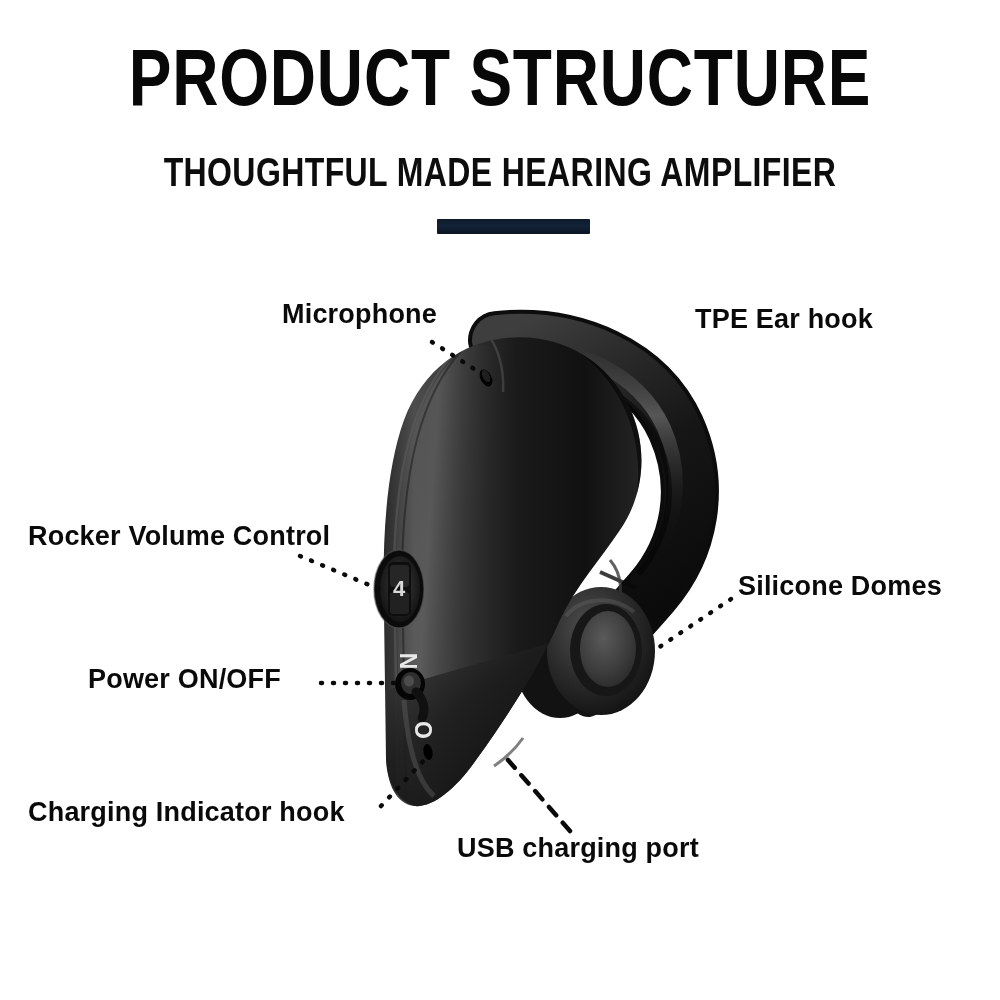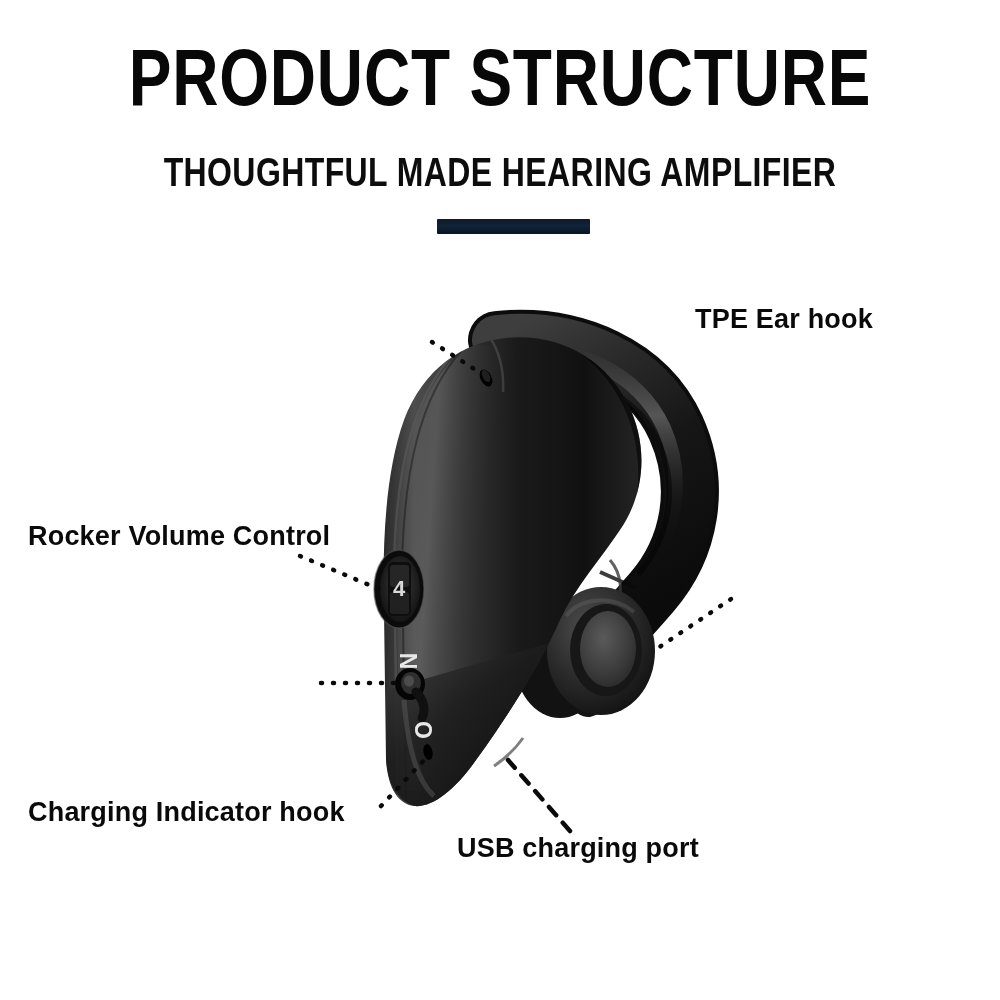--- a/index.html
+++ b/index.html
@@ -290,24 +290,27 @@
 
     <path d="M 321 683 L 396 683" stroke="#0a0a0a" stroke-width="4.5" fill="none" stroke-linecap="round" stroke-dasharray="1 11"></path>
 
     <path d="M 381 806 L 428 756" stroke="#0a0a0a" stroke-width="4.5" fill="none" stroke-linecap="round" stroke-dasharray="1 11"></path>
 
     <path d="M 570 831 L 508 760" stroke="#0a0a0a" stroke-width="4.5" fill="none" stroke-linecap="round" stroke-dasharray="11 10"></path>
 
     <path d="M 731 599 L 652 652" stroke="#0a0a0a" stroke-width="4.5" fill="none" stroke-linecap="round" stroke-dasharray="1 11"></path>
   </svg>
 
+  <div class="label lbl-microphone">Microphone</div>
 
   <div class="label lbl-earhook">TPE Ear hook</div>
 
   <div class="label lbl-rocker">Rocker Volume Control</div>
 
-
+  <div class="label lbl-domes">Silicone Domes</div>
+
+  <div class="label lbl-power">Power ON/OFF</div>
 
   <div class="label lbl-charging">Charging Indicator hook</div>
 
   <div class="label lbl-usb">USB charging port</div>
 
 </div>
 
 </body></html>

